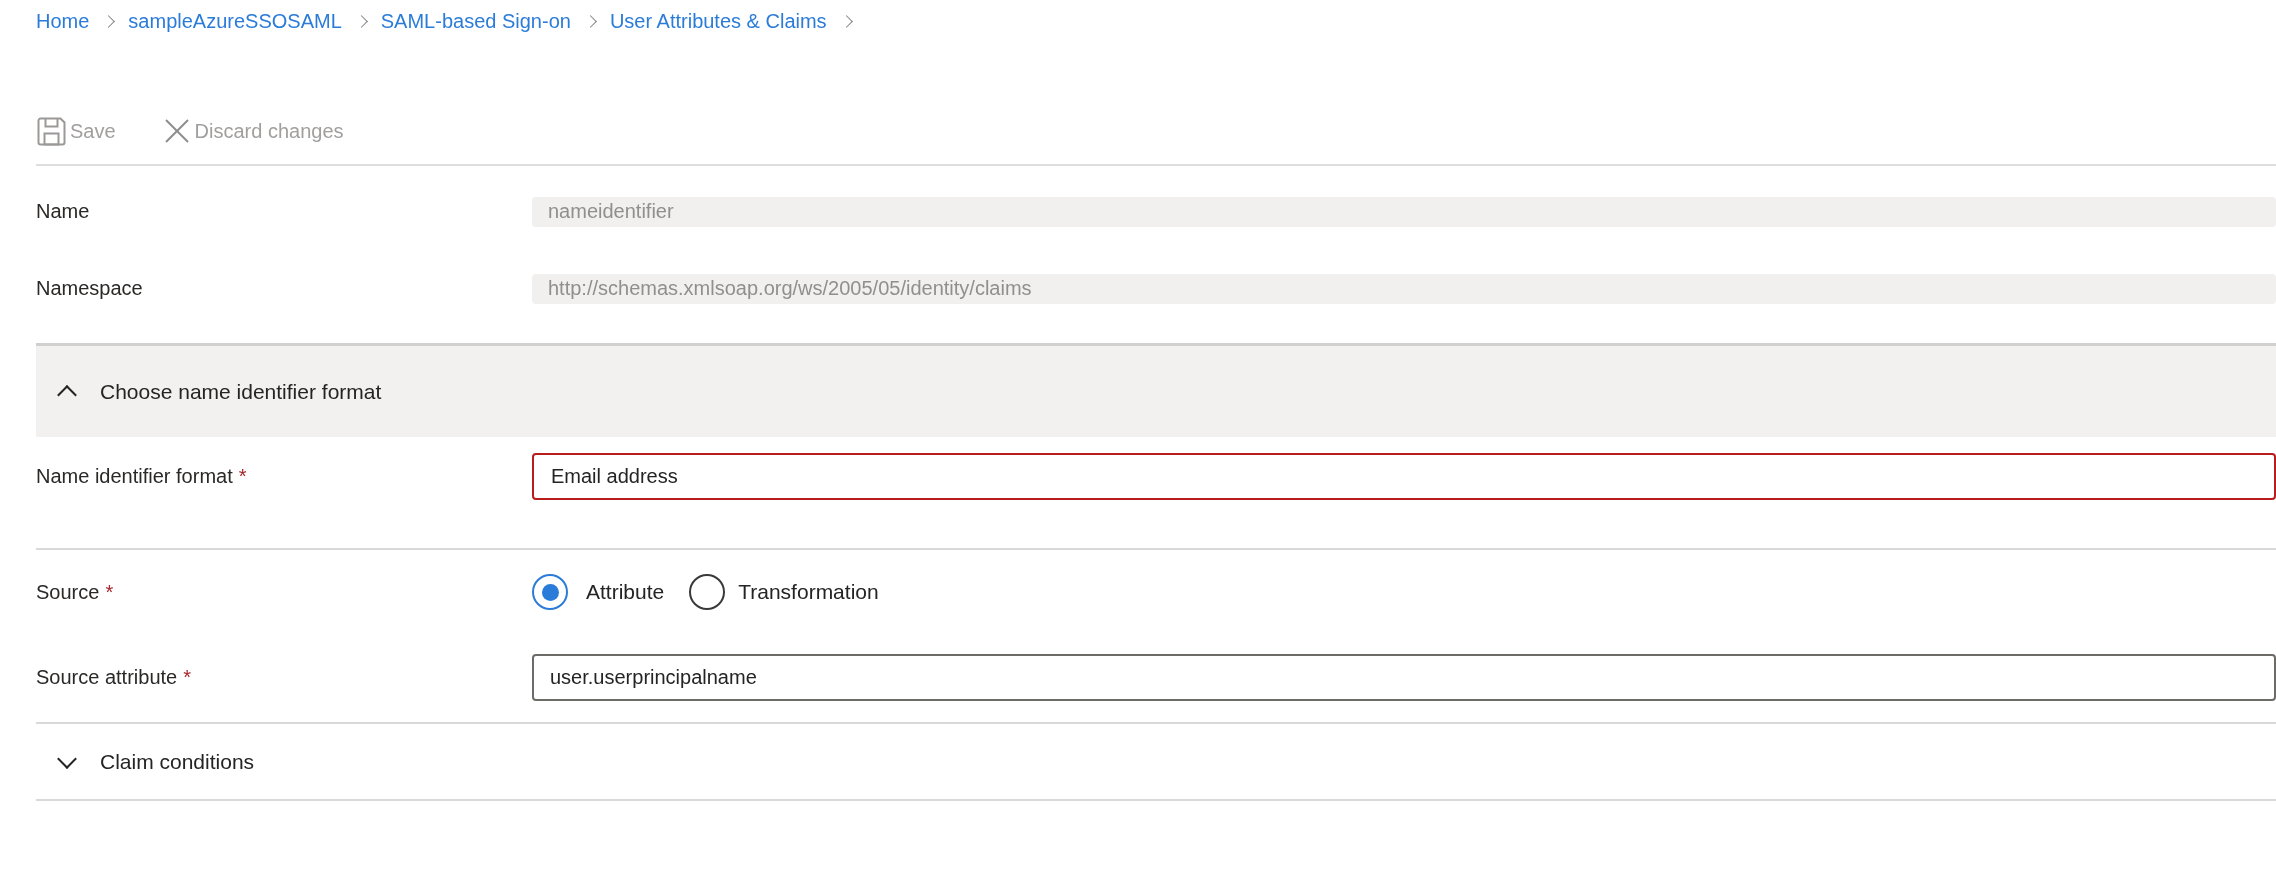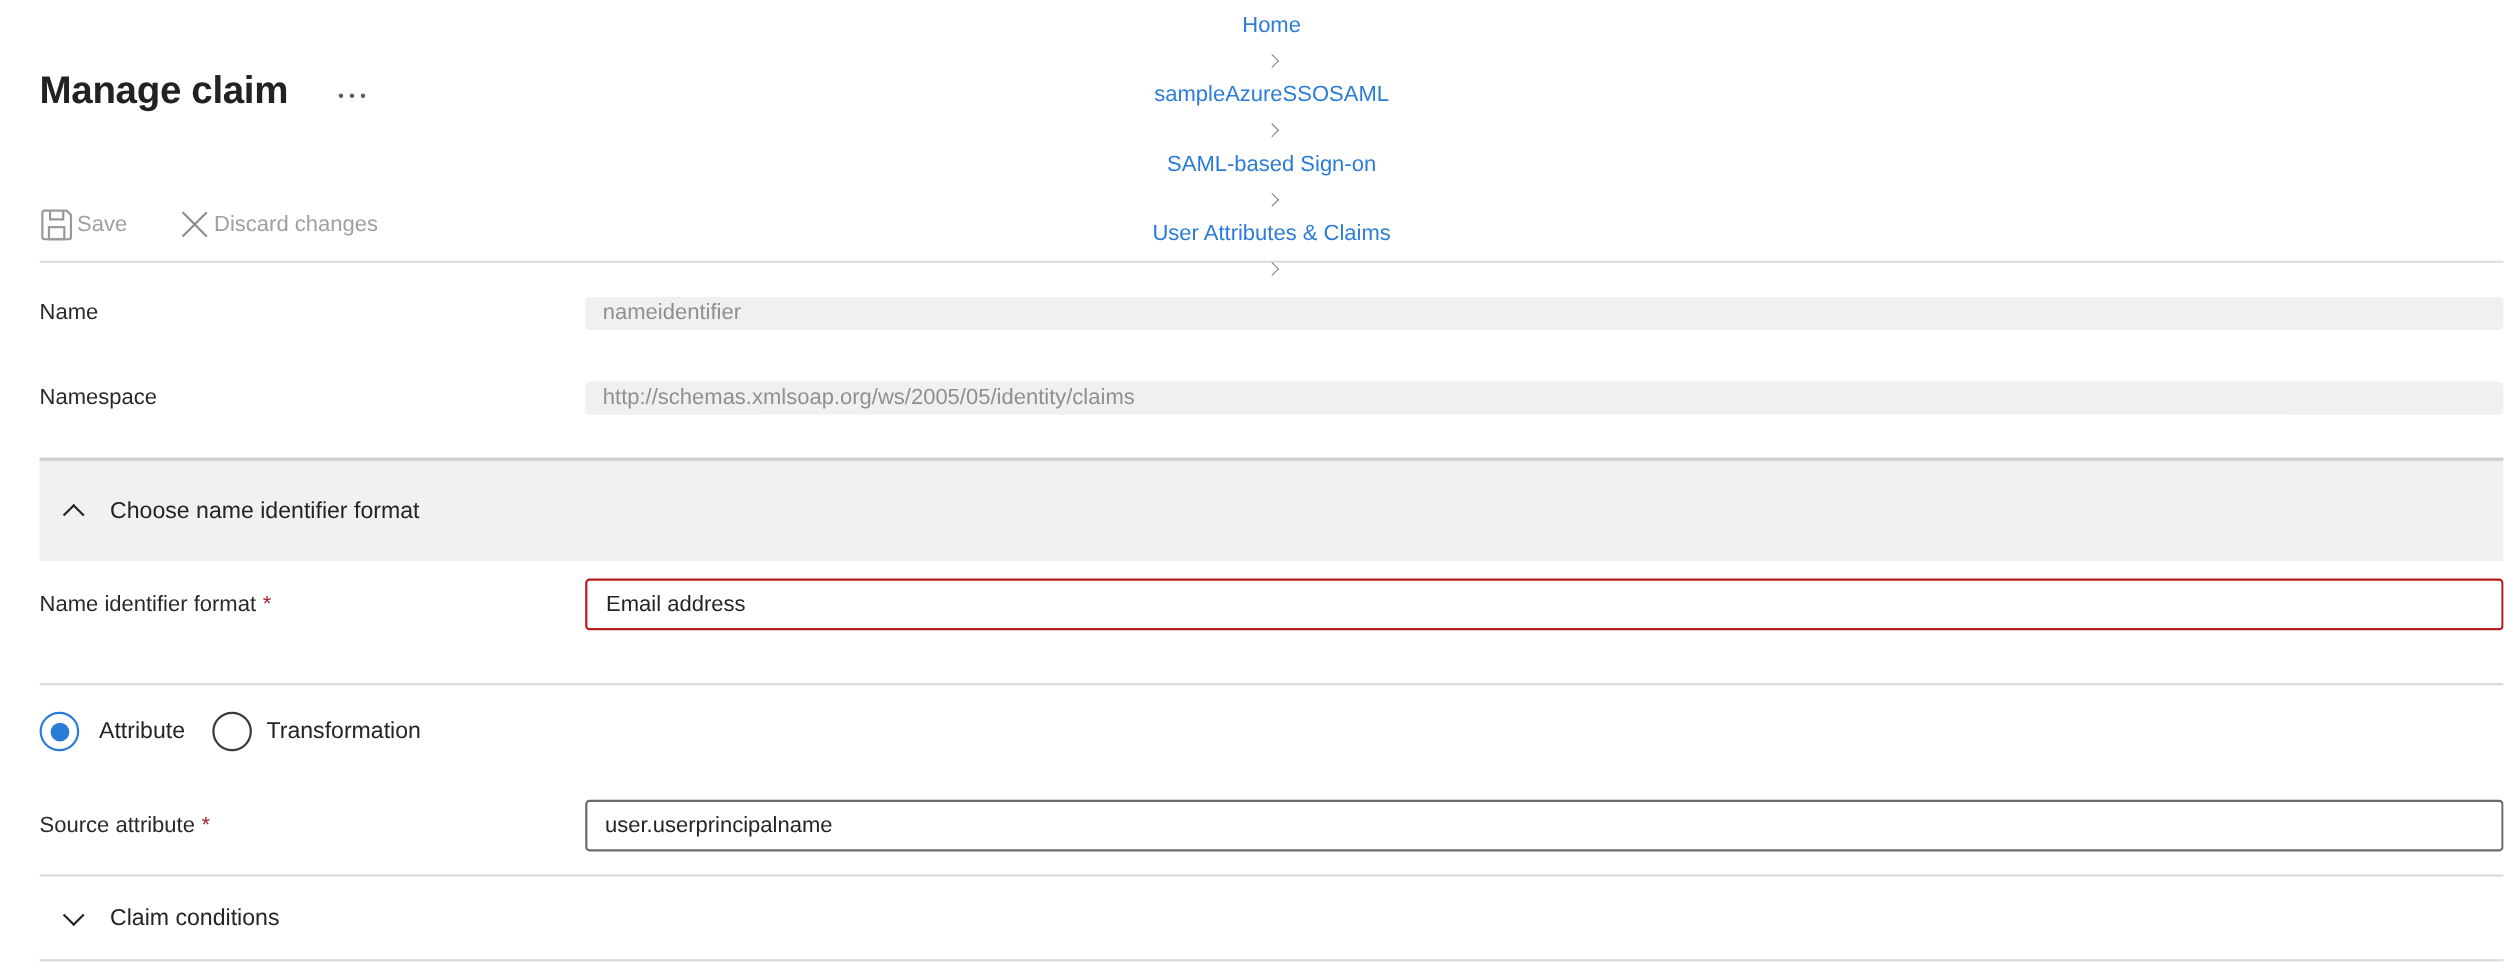--- a/index.html
+++ b/index.html
@@ -6,21 +6,21 @@
   html,body { margin:0; padding:0; }
   body {
     width:2276px; height:884px; overflow:hidden;
     background:#ffffff;
     font-family:"Liberation Sans", sans-serif;
     color:#242424;
   }
   .page { padding-left:36px; }
 
   
-  .breadcrumb { padding-top:12px; height:30px; display:flex; align-items:center; gap:15px; font-size:20px;flex-direction:column; }
+  .breadcrumb { padding-top:12px; height:30px; display:flex; align-items:center; gap:15px; font-size:20px; }
   .crumb { color:#2b7cd9; text-decoration:none; cursor:pointer; }
   .crumb-sep { width:9px; height:9px; border:solid #848484; border-width:1.5px 1.5px 0 0; transform:rotate(45deg); margin-top:1px; flex:0 0 auto; }
 
   
   .title-row { margin-top:33px; height:40px; display:flex; align-items:center; }
   .page-title { font-size:35px; font-weight:700; color:#232221; letter-spacing:-0.3px; line-height:40px; }
   .more-btn { margin-left:42px; margin-top:8px; display:flex; gap:6px; background:none; border:none; padding:4px; cursor:pointer; }
   .more-btn i { width:4px; height:4px; border-radius:50%; background:#5f5d5b; display:block; }
 
   
@@ -98,28 +98,20 @@
     <a class="crumb">Home</a>
     <span class="crumb-sep"></span>
     <a class="crumb">sampleAzureSSOSAML</a>
     <span class="crumb-sep"></span>
     <a class="crumb">SAML-based Sign-on</a>
     <span class="crumb-sep"></span>
     <a class="crumb">User Attributes &amp; Claims</a>
     <span class="crumb-sep"></span>
   </nav>
 
-  <div class="title-row">
-    <h1 class="page-title" style="margin:0;">Manage claim</h1>
-    <button class="more-btn" title="">
-      <i></i>
-        <i></i>
-        <i></i>
-    </button>
-  </div>
 
   <div class="toolbar">
     <button class="tb-btn">
       <svg width="31" height="31" viewBox="0 0 31 31" fill="none" stroke="#9b9997" stroke-width="2">
         <path d="M2.5 4.5 a2 2 0 0 1 2-2 h20 l4 4 v20 a2 2 0 0 1 -2 2 h-22 a2 2 0 0 1 -2-2 z"></path>
         <path d="M9.5 2.5 v8 h12 v-8"></path>
         <rect x="8.5" y="17.5" width="14" height="11"></rect>
       </svg>
       <span>Save</span>
     </button>
@@ -160,20 +152,23 @@
     <div class="field-area">
       <div class="selectbox">
         <span>Email address</span>
       </div>
     </div>
   </div>
 
   <div class="divider d1"></div>
 
   <div class="form-row row-source">
+    <span class="form-label">
+      <span>Source</span><span class="req">*</span>
+    </span>
     <div class="field-area">
       <div class="radio-group">
         <span class="radio checked">
           <span class="radio-dot"></span>
         </span>
         <span class="radio-label">Attribute</span>
         <span class="radio unchecked"></span>
         <span class="radio-label second">Transformation</span>
       </div>
     </div>

